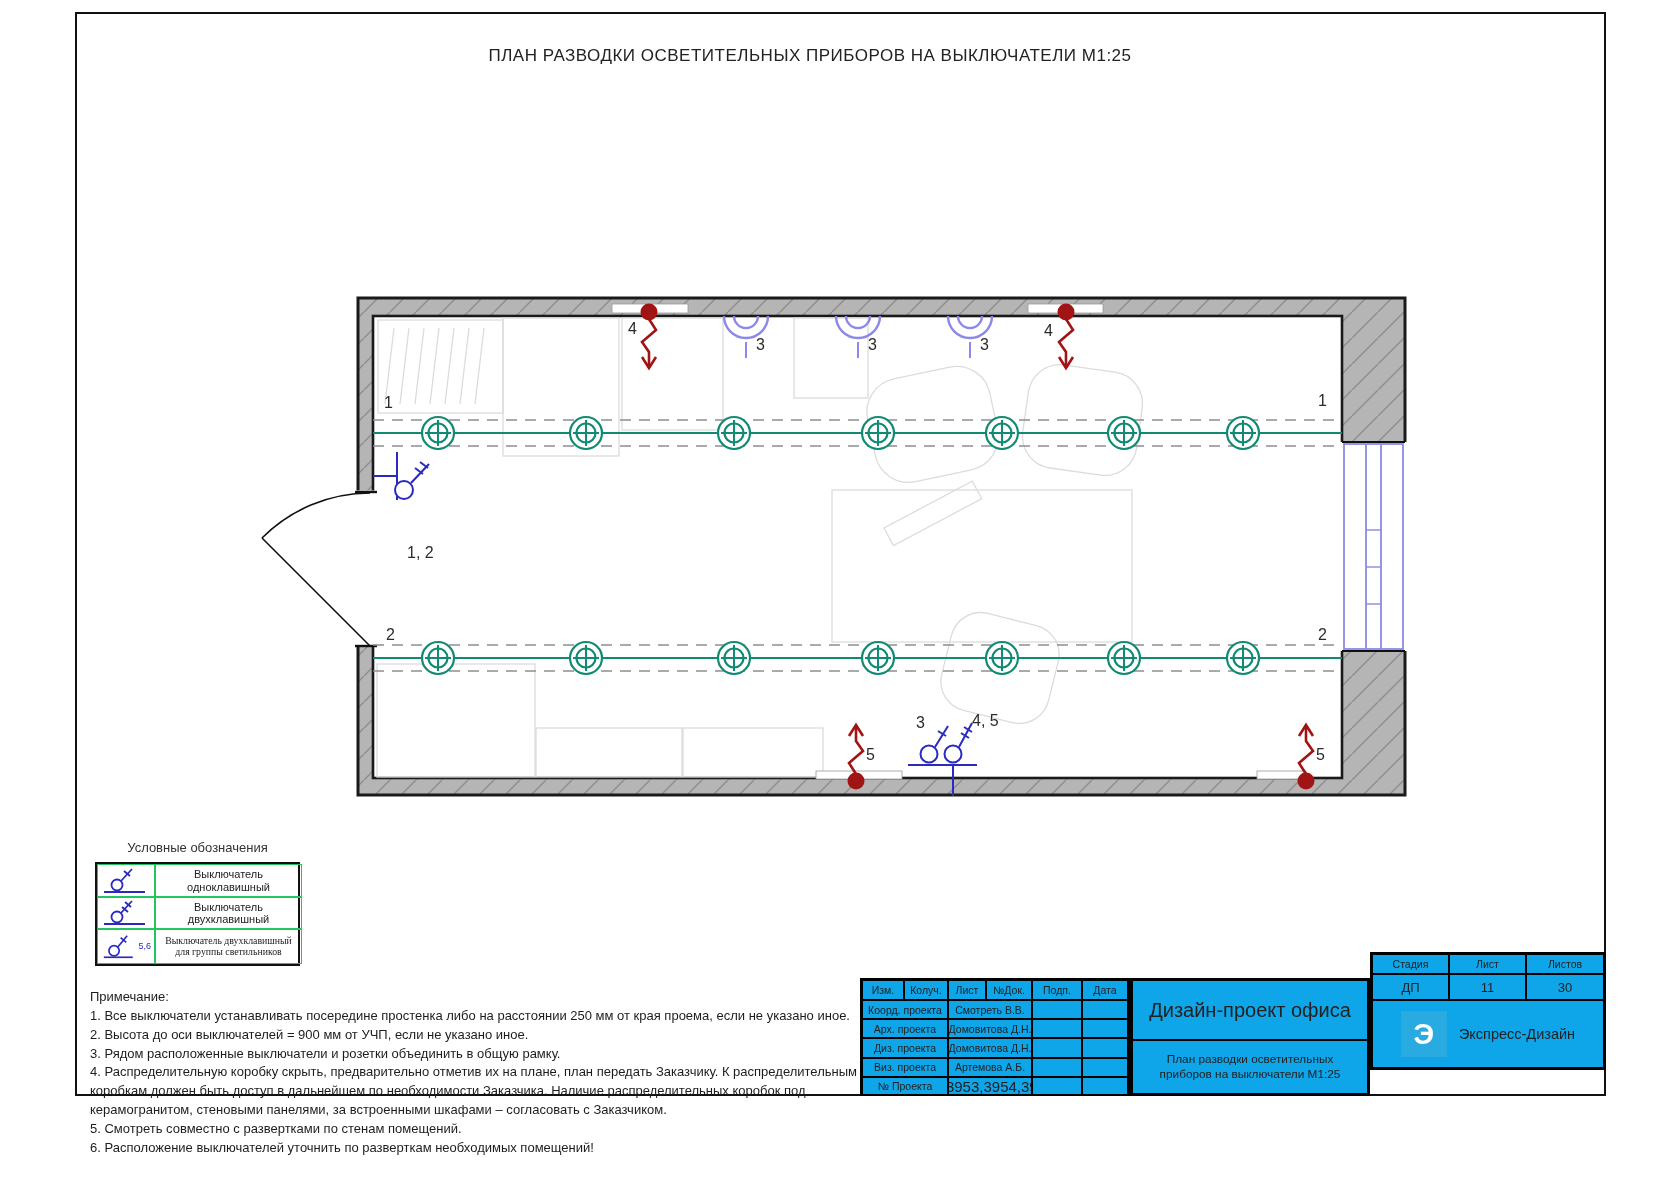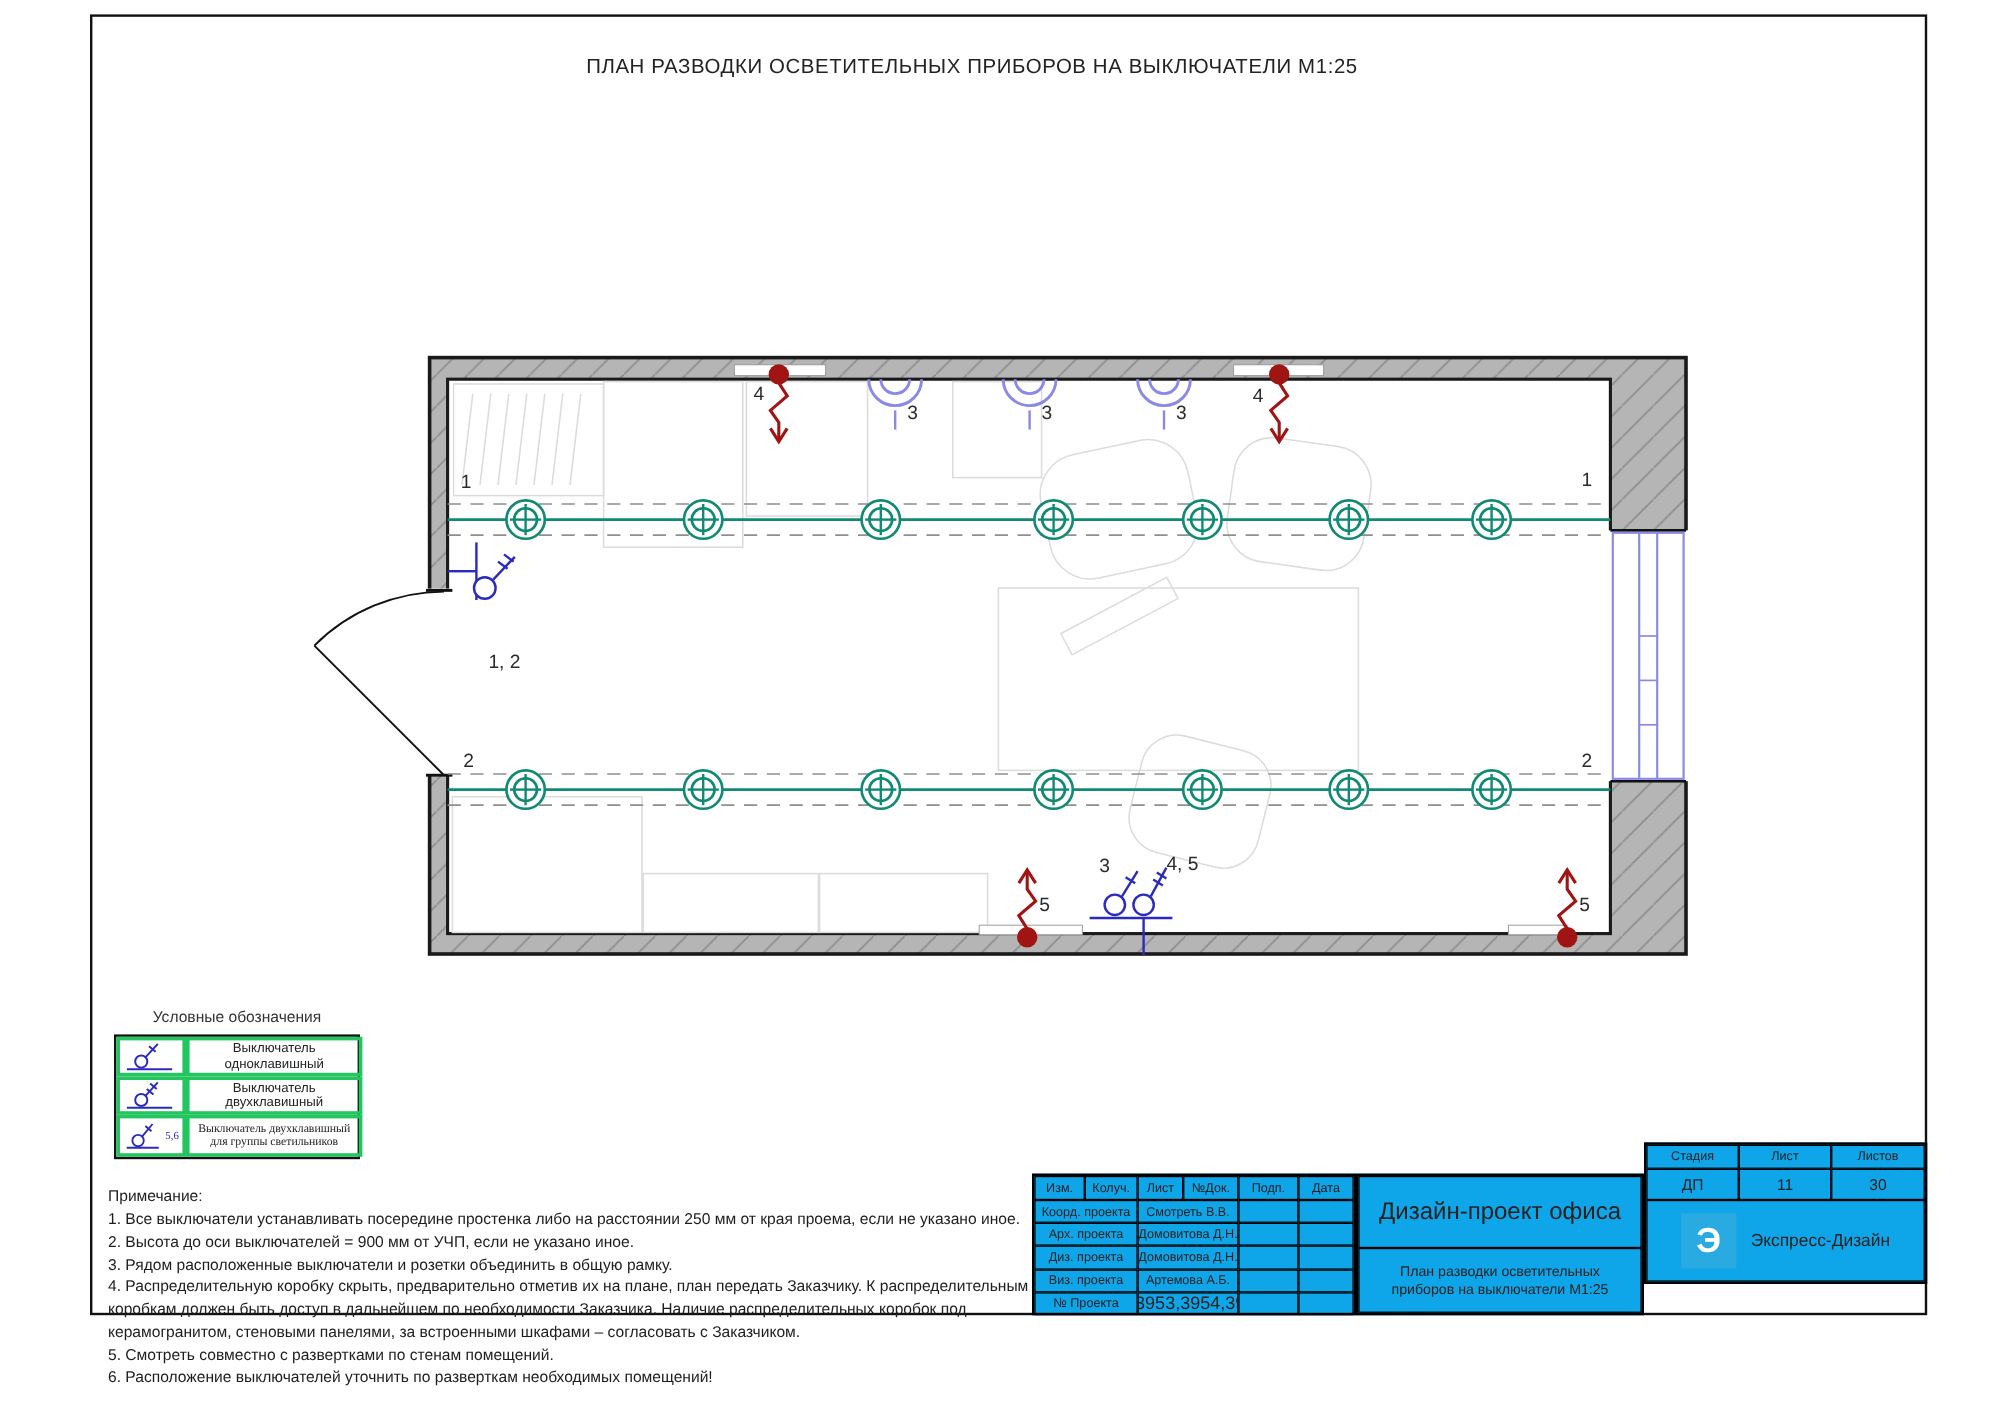--- a/index.html
+++ b/index.html
@@ -6,23 +6,23 @@
   .sheet{position:relative;width:1680px;height:1187px;background:#fff;overflow:hidden;
          font-family:"Liberation Sans", sans-serif;color:#222;}
   .abs{position:absolute;}
   .frame{border:2px solid #111;box-sizing:border-box;}
   .sheet-title{width:1620px;text-align:center;font-size:17px;letter-spacing:.5px;color:#222;}
   .plan-label{font-size:16px;color:#2b2b2b;white-space:nowrap;}
   
   .legend-title{width:205px;text-align:center;font-size:13px;color:#333;}
   .legend-table{display:grid;grid-template-columns:58px 147px;grid-template-rows:33px 32px 35px;
                 border:2px solid #111;box-sizing:border-box;background:#fff;}
-  .legend-cell{border:3px solid #22c55e;display:flex;align-items:center;justify-content:center;
+  .legend-cell{border:1px solid #22c55e;display:flex;align-items:center;justify-content:center;
                font-size:11px;text-align:center;line-height:1.1;padding:1px 3px;box-sizing:border-box;}
-  .legend-cell.sym{flex-direction:row;gap:2px;font-family:Liberation Serif, serif;}
+  .legend-cell.sym{flex-direction:row;gap:2px;}
   .legend-badge{font-size:9px;color:#2a2ac0;}
   .legend-small{font-size:9.8px;font-family:Liberation Serif, serif;}
   
   .notes{width:810px;font-size:13px;line-height:1.45;color:#1d1d1d;}
   .notes div{margin:0;}
   
   .tb{box-sizing:border-box;border:2px solid #000;background:#0ea5e9;display:grid;}
   .tb-cell{border:1px solid #000;display:flex;align-items:center;justify-content:center;
            font-size:10.5px;text-align:center;box-sizing:border-box;overflow:hidden;white-space:nowrap;}
   .tb-left{grid-template-columns:42px 44px 38px 46px 50px 46px;grid-template-rows:20px repeat(5,19.2px);}

